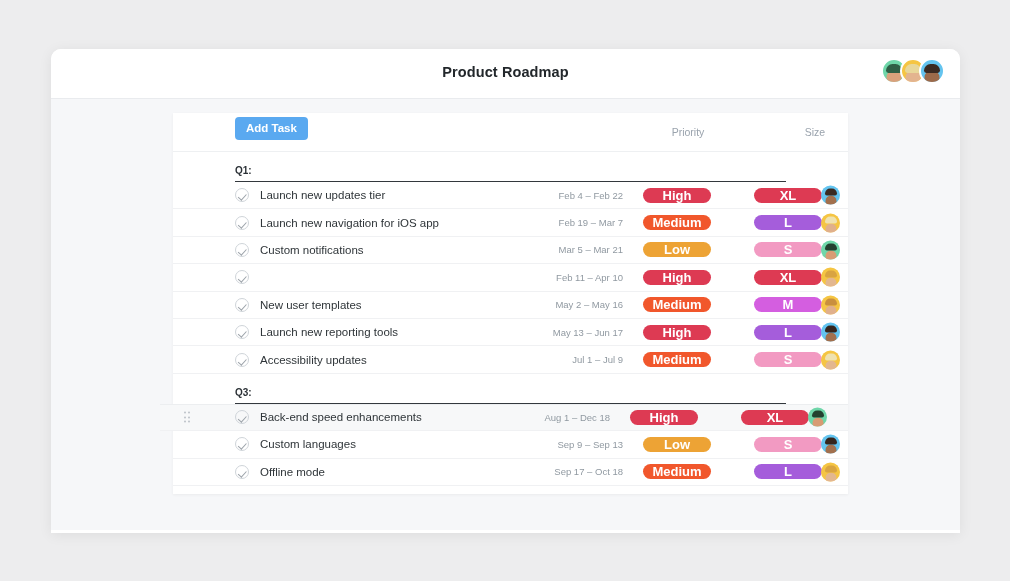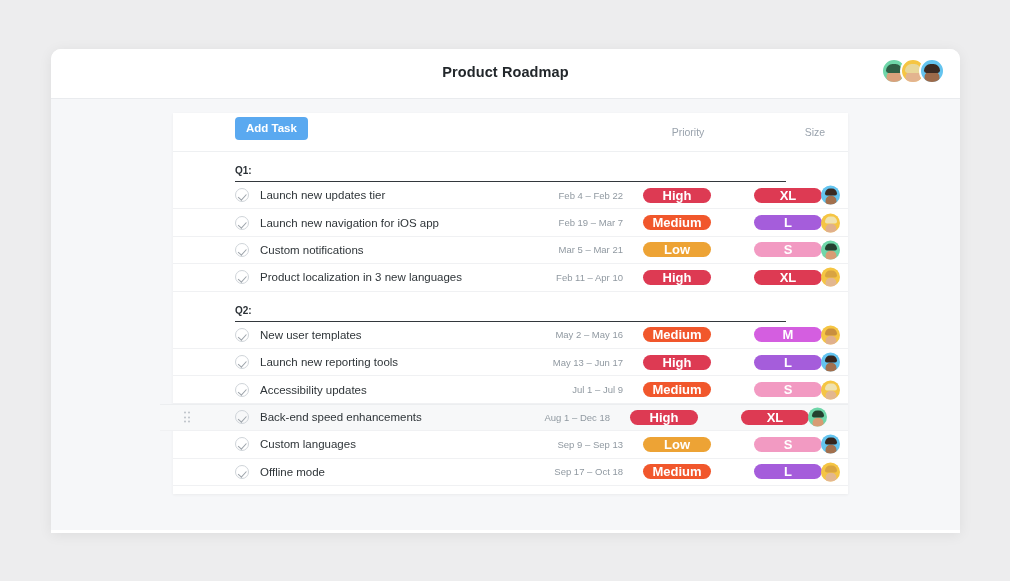--- a/index.html
+++ b/index.html
@@ -295,31 +295,29 @@
             <div class="badge priority" style="background: rgb(237, 163, 53);">Low</div>
             <div class="badge size" style="background: rgb(242, 154, 194);">S</div>
             <div class="avatar sm row-avatar" style="background: rgb(111, 214, 169);">
               <span class="body"></span>
               <span class="face" style="background: rgb(216, 155, 116);"></span>
               <span class="hair" style="background: rgb(35, 64, 47);"></span>
             </div>
           </div>
           <div class="task-row">
             <div class="check"></div>
-            <div class="task-name">Product localization in 3 new languages</div>
             <div class="task-dates">Feb 11 – Apr 10</div>
             <div class="badge priority" style="background: rgb(221, 58, 83);">High</div>
             <div class="badge size" style="background: rgb(221, 58, 83);">XL</div>
             <div class="avatar sm row-avatar" style="background: rgb(245, 197, 67);">
               <span class="body"></span>
               <span class="face" style="background: rgb(227, 183, 143);"></span>
               <span class="hair" style="background: rgb(217, 164, 65);"></span>
             </div>
           </div>
-          <div class="section-title">Q2:</div>
           <div class="task-row">
             <div class="check"></div>
             <div class="task-name">New user templates</div>
             <div class="task-dates">May 2 – May 16</div>
             <div class="badge priority" style="background: rgb(241, 87, 44);">Medium</div>
             <div class="badge size" style="background: rgb(212, 94, 224);">M</div>
             <div class="avatar sm row-avatar" style="background: rgb(245, 197, 67);">
               <span class="body"></span>
               <span class="face" style="background: rgb(224, 176, 140);"></span>
               <span class="hair" style="background: rgb(201, 143, 62);"></span>
@@ -342,20 +340,21 @@
             <div class="task-name">Accessibility updates</div>
             <div class="task-dates">Jul 1 – Jul 9</div>
             <div class="badge priority" style="background: rgb(241, 87, 44);">Medium</div>
             <div class="badge size" style="background: rgb(242, 154, 194);">S</div>
             <div class="avatar sm row-avatar" style="background: rgb(245, 197, 67);">
               <span class="body"></span>
               <span class="face" style="background: rgb(227, 183, 143);"></span>
               <span class="hair" style="background: rgb(239, 226, 176);"></span>
             </div>
           </div>
+          <div class="section-title">Q3:</div>
           <div class="task-row hovered">
             <div class="drag-handle">
               <i></i>
               <i></i>
               <i></i>
               <i></i>
               <i></i>
               <i></i>
             </div>
             <div class="check"></div>

